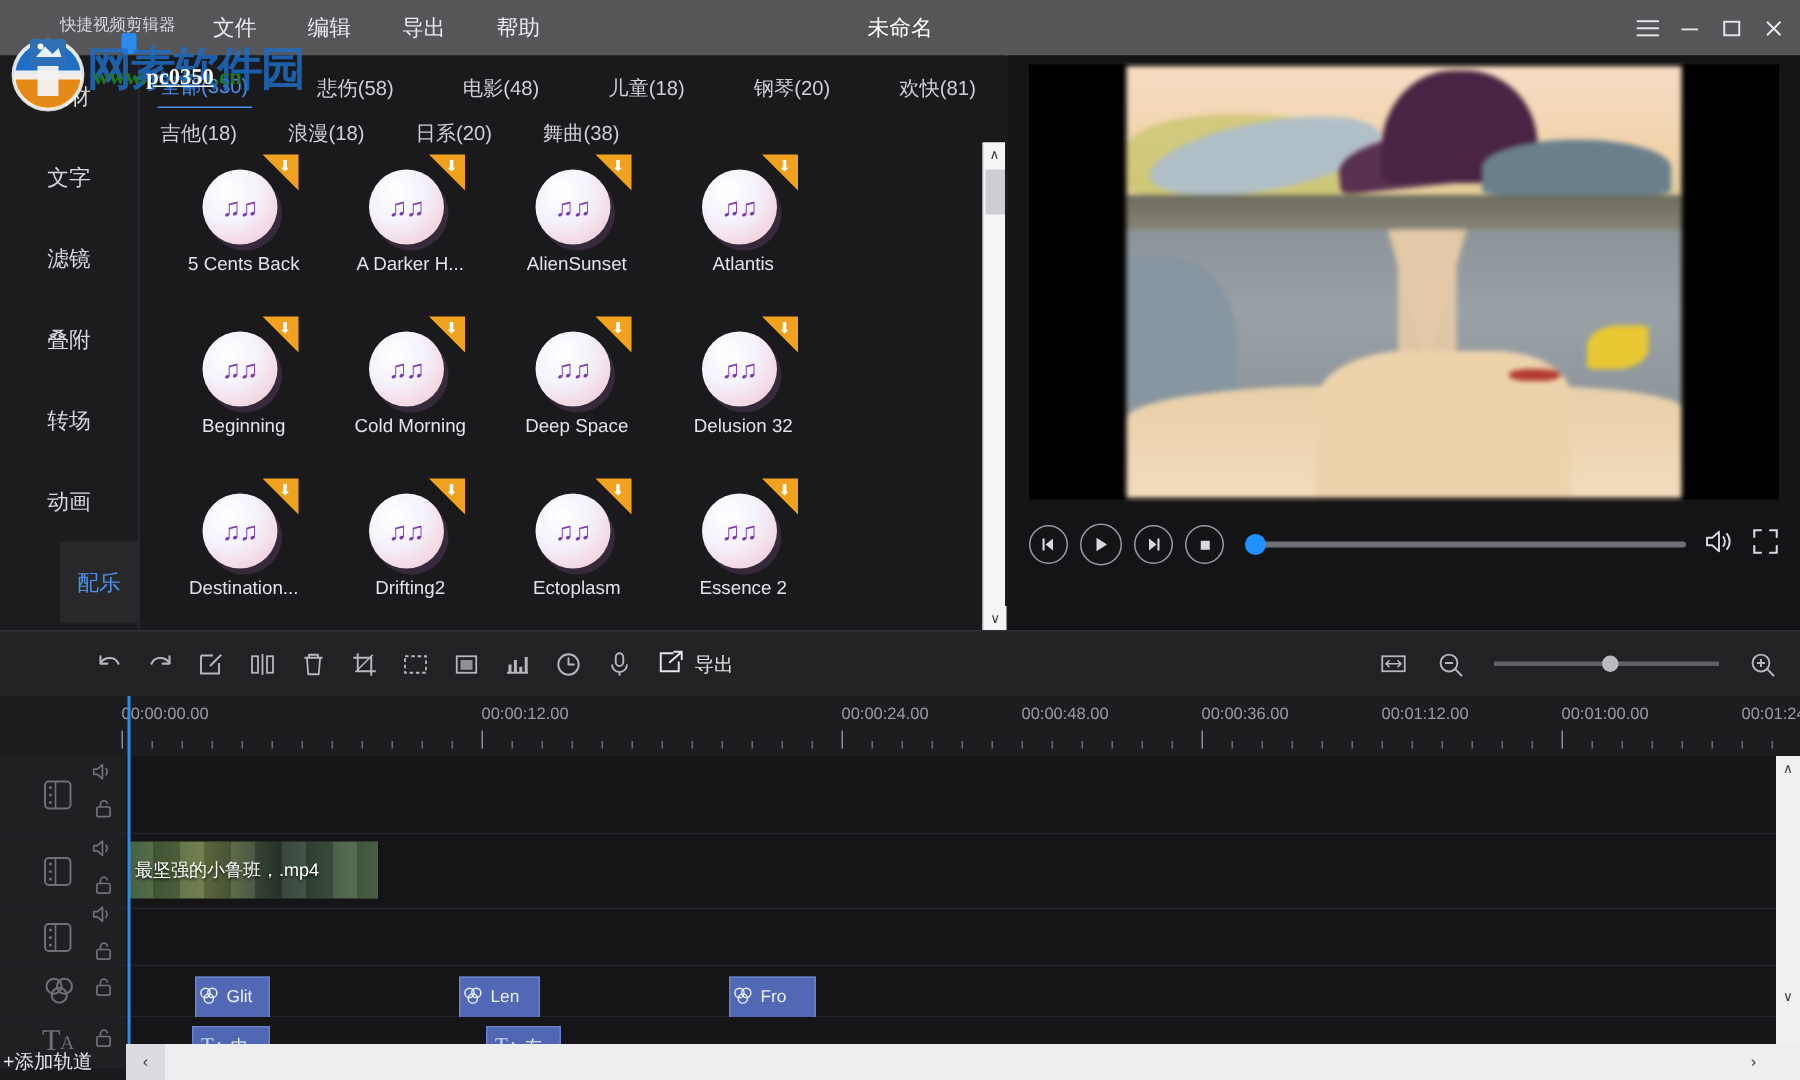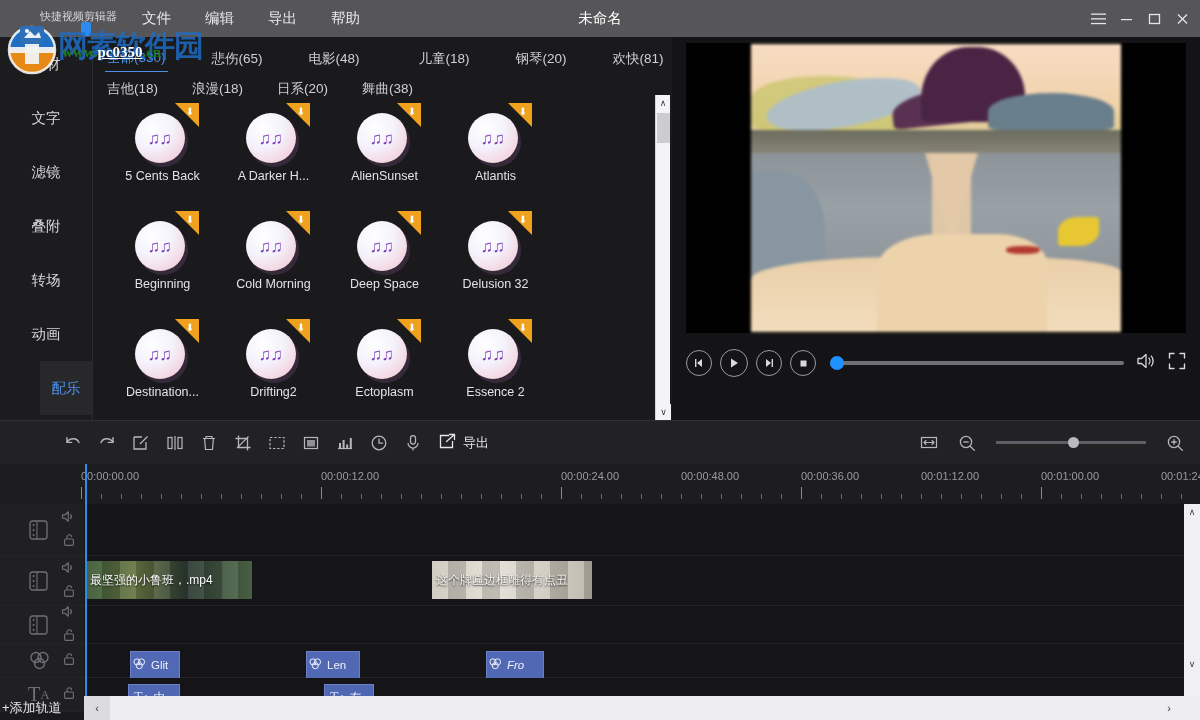--- a/index.html
+++ b/index.html
@@ -369,22 +369,22 @@
       </div>
     <div class="side-item active">
         <span>配乐</span>
       </div>
   </div>
 
   <div class="library">
     <div class="cat-rows">
       <div class="cat-row">
         <div class="cat active" style="margin-right:30px">全部(330)</div>
-        <div class="cat" style="margin-right:30px">悲伤(65)</div>
-        <div class="cat" style="margin-right:43px">电影(48)</div>
+        <div class="cat" style="margin-right:30px">悲伤(58)</div>
+        <div class="cat" style="margin-right:30px">电影(48)</div>
         <div class="cat" style="margin-right:30px">儿童(18)</div>
         <div class="cat" style="margin-right:30px">钢琴(20)</div>
         <div class="cat" style="margin-right:30px">欢快(81)</div>
         <div class="cat">激励(11)</div>
       </div>
       <div class="cat-row" style="margin-top:4px">
         <div class="cat" style="margin-right:30px">吉他(18)</div>
         <div class="cat" style="margin-right:30px">浪漫(18)</div>
         <div class="cat" style="margin-right:30px">日系(20)</div>
         <div class="cat">舞曲(38)</div>
@@ -809,24 +809,20 @@
                 <rect x="2.6" y="6" width="8.8" height="6.4" rx="1.1" fill="none" stroke="currentColor" stroke-width="1.15"></rect>
                 <path d="M5 6 V4.2 A2.3 2.3 0 0 1 9.6 4.0" fill="none" stroke="currentColor" stroke-width="1.15"></path>
               </svg></span>
           </div>
         </div>
         <div class="track-body">
           <div class="clip v1" style="left:2px;width:166px;height:38px;">
             <div class="filmstrip"></div>
             <span class="cap">最坚强的小鲁班，.mp4</span>
           </div>
-          <div class="clip v3" style="left:348px;width:160px;height:38px;">
-            <div class="filmstrip"></div>
-            <span class="cap">这个牌匾边框雕得有点丑</span>
-          </div>
         </div>
       </div>
       <div class="track-row" style="height: 38px;">
         <div class="track-head">
           <span class="th-icon">
             <svg width="21" height="22" viewBox="0 0 21 22">
               <rect x="2" y="2" width="17" height="18" rx="2.5" fill="none" stroke="currentColor" stroke-width="1.3"></rect>
               <circle cx="5.6" cy="6" r="1.05" fill="currentColor"></circle>
               <circle cx="5.6" cy="11" r="1.05" fill="currentColor"></circle>
               <circle cx="5.6" cy="16" r="1.05" fill="currentColor"></circle>
@@ -872,21 +868,21 @@
             <span>Glit</span>
           </div>
           <div class="fx-clip" style="left:222px;width:54px;">
             <span><svg width="15" height="14" viewBox="0 0 18 16">
                 <circle cx="6" cy="5.5" r="3.7" fill="none" stroke="currentColor" stroke-width="1.15"></circle>
                 <circle cx="11.4" cy="5.5" r="3.7" fill="none" stroke="currentColor" stroke-width="1.15"></circle>
                 <circle cx="8.7" cy="10" r="3.7" fill="none" stroke="currentColor" stroke-width="1.15"></circle>
               </svg></span>
             <span>Len</span>
           </div>
-          <div class="fx-clip" style="left:402px;width:58px;font-style:italic;">
+          <div class="fx-clip" style="left:402px;width:58px;">
             <span><svg width="15" height="14" viewBox="0 0 18 16">
                 <circle cx="6" cy="5.5" r="3.7" fill="none" stroke="currentColor" stroke-width="1.15"></circle>
                 <circle cx="11.4" cy="5.5" r="3.7" fill="none" stroke="currentColor" stroke-width="1.15"></circle>
                 <circle cx="8.7" cy="10" r="3.7" fill="none" stroke="currentColor" stroke-width="1.15"></circle>
               </svg></span>
             <span>Fro</span>
           </div>
         </div>
       </div>
       <div class="track-row" style="height: 34px;">

